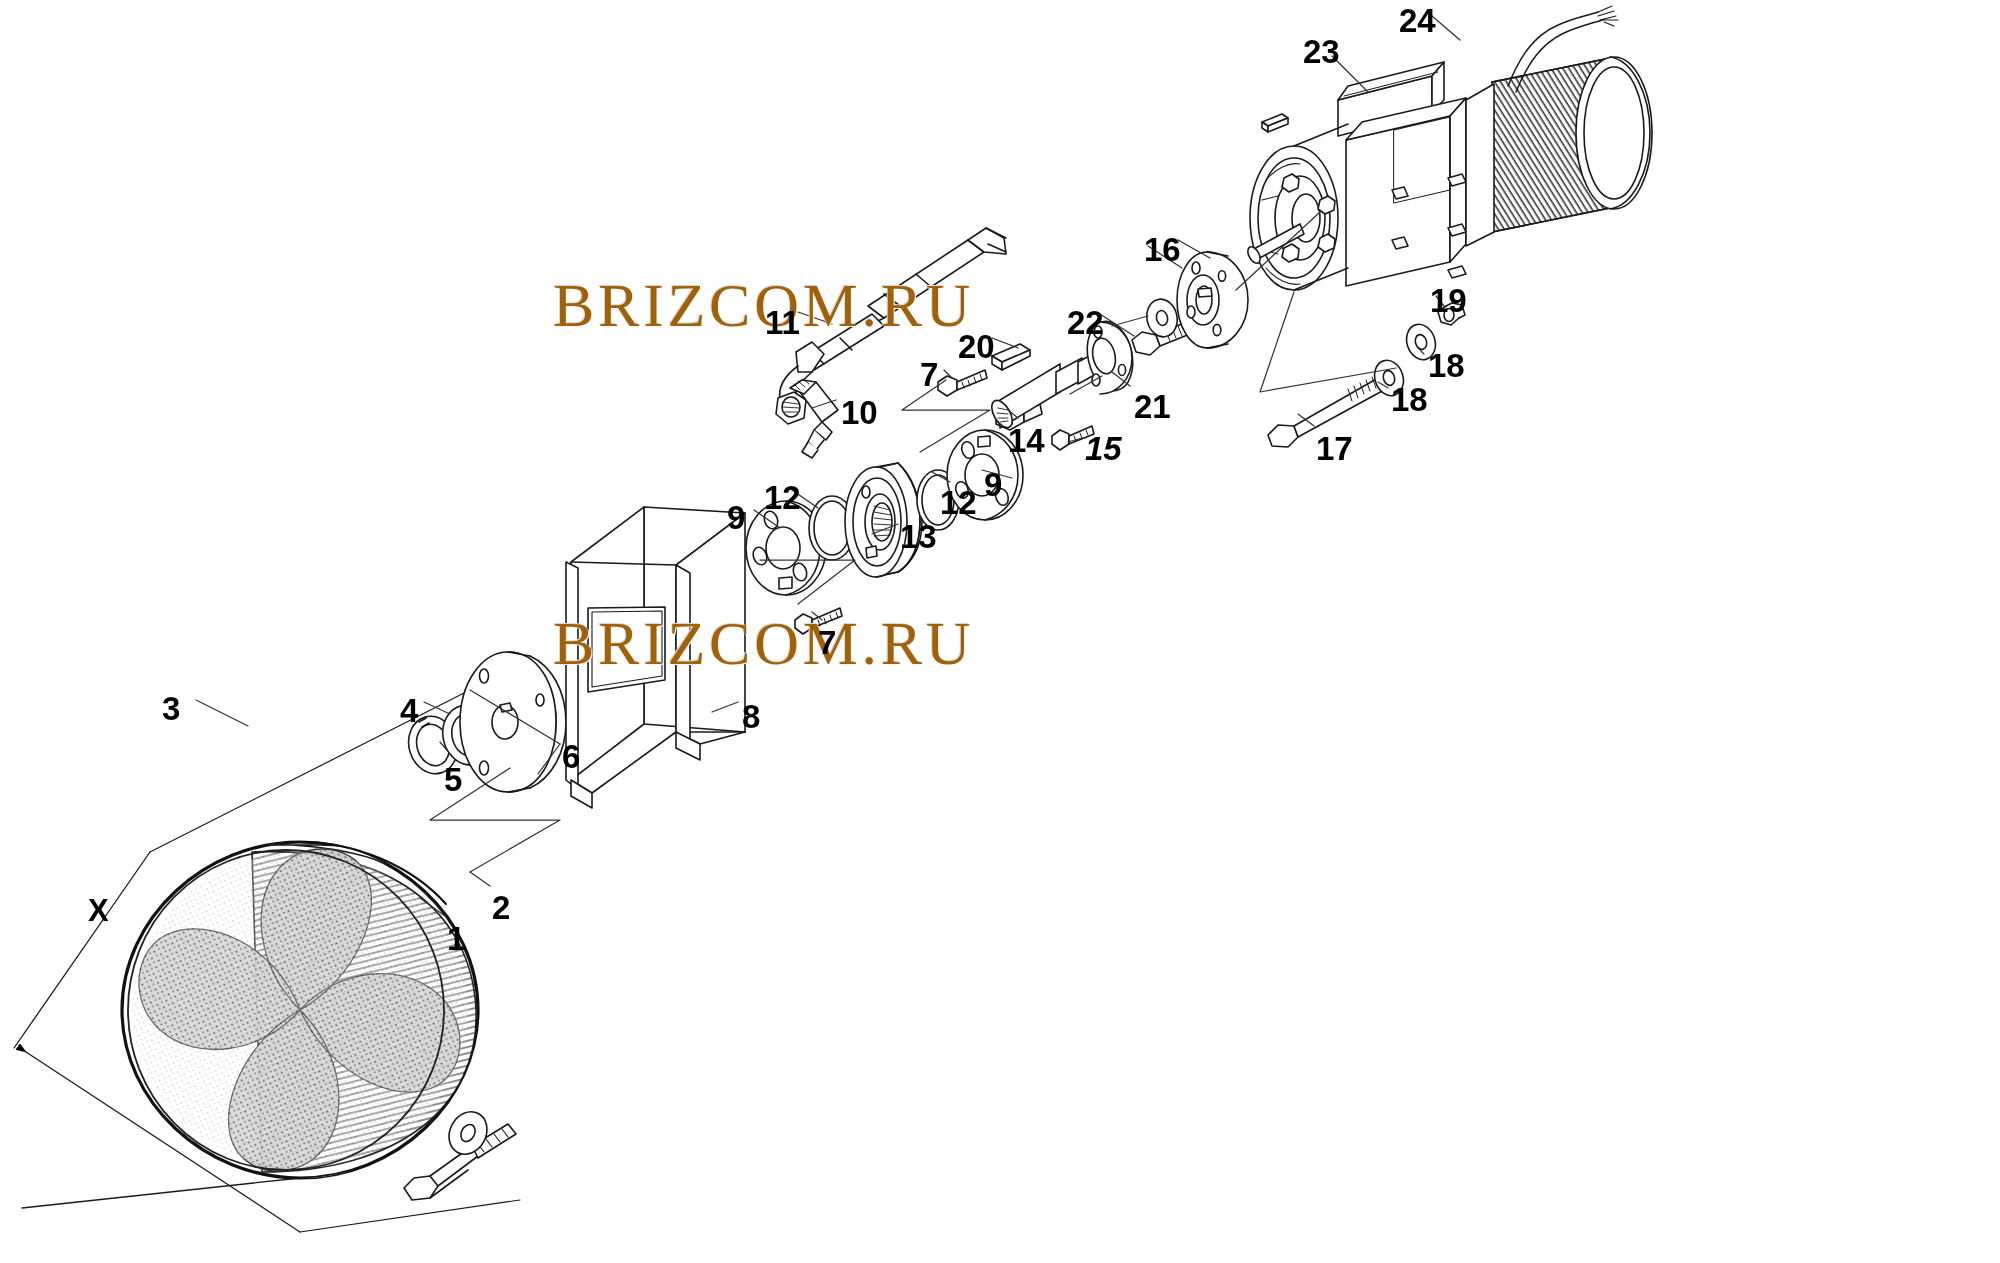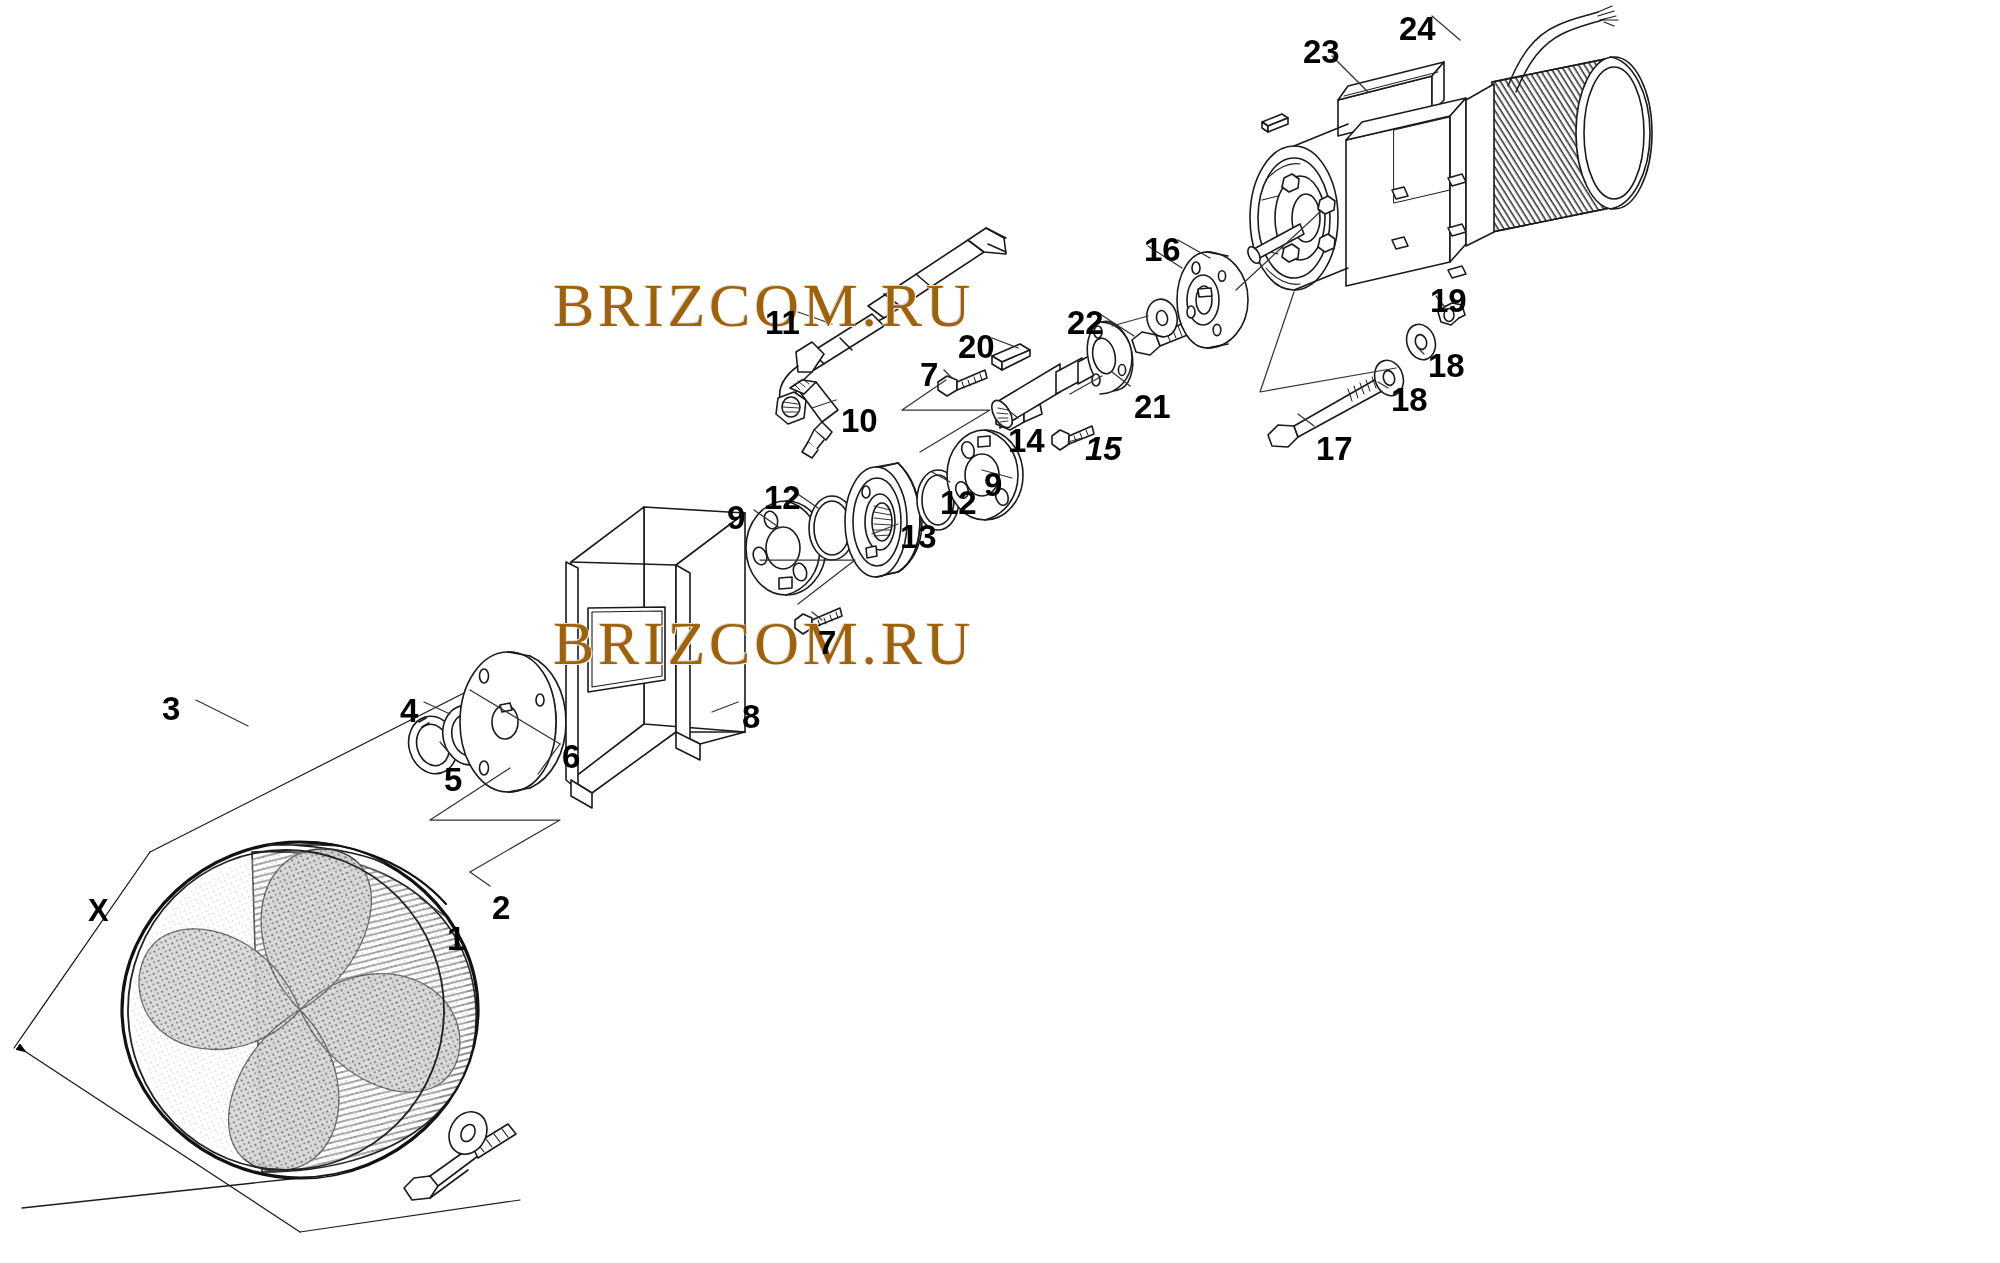--- a/index.html
+++ b/index.html
@@ -570,31 +570,31 @@
   <div class="callout" style="left:492px; top:891px;">2</div>
   <div class="callout" style="left:162px; top:692px;">3</div>
   <div class="callout" style="left:400px; top:694px;">4</div>
   <div class="callout" style="left:444px; top:763px;">5</div>
   <div class="callout" style="left:562px; top:740px;">6</div>
   <div class="callout" style="left:818px; top:626px;">7</div>
   <div class="callout" style="left:920px; top:358px;">7</div>
   <div class="callout" style="left:742px; top:700px;">8</div>
   <div class="callout" style="left:727px; top:501px;">9</div>
   <div class="callout" style="left:984px; top:468px;">9</div>
-  <div class="callout" style="left:841px; top:396px;margin-top:8px;">10</div>
+  <div class="callout" style="left:841px; top:396px;">10</div>
   <div class="callout" style="left:765px; top:306px;">11</div>
   <div class="callout" style="left:764px; top:481px;">12</div>
   <div class="callout" style="left:940px; top:486px;">12</div>
   <div class="callout" style="left:900px; top:520px;">13</div>
   <div class="callout" style="left:1008px; top:424px;">14</div>
   <div class="callout" style="left:1085px; top:432px;font-style:italic;">15</div>
   <div class="callout" style="left:1144px; top:233px;">16</div>
   <div class="callout" style="left:1316px; top:432px;">17</div>
   <div class="callout" style="left:1391px; top:383px;">18</div>
   <div class="callout" style="left:1428px; top:349px;">18</div>
   <div class="callout" style="left:1430px; top:284px;">19</div>
   <div class="callout" style="left:958px; top:330px;">20</div>
   <div class="callout" style="left:1134px; top:390px;">21</div>
   <div class="callout" style="left:1067px; top:306px;">22</div>
   <div class="callout" style="left:1303px; top:35px;">23</div>
-  <div class="callout" style="left:1399px; top:12px;">24</div>
+  <div class="callout" style="left:1399px; top:4px;">24</div>
 
 </div>
 
 </body></html>

